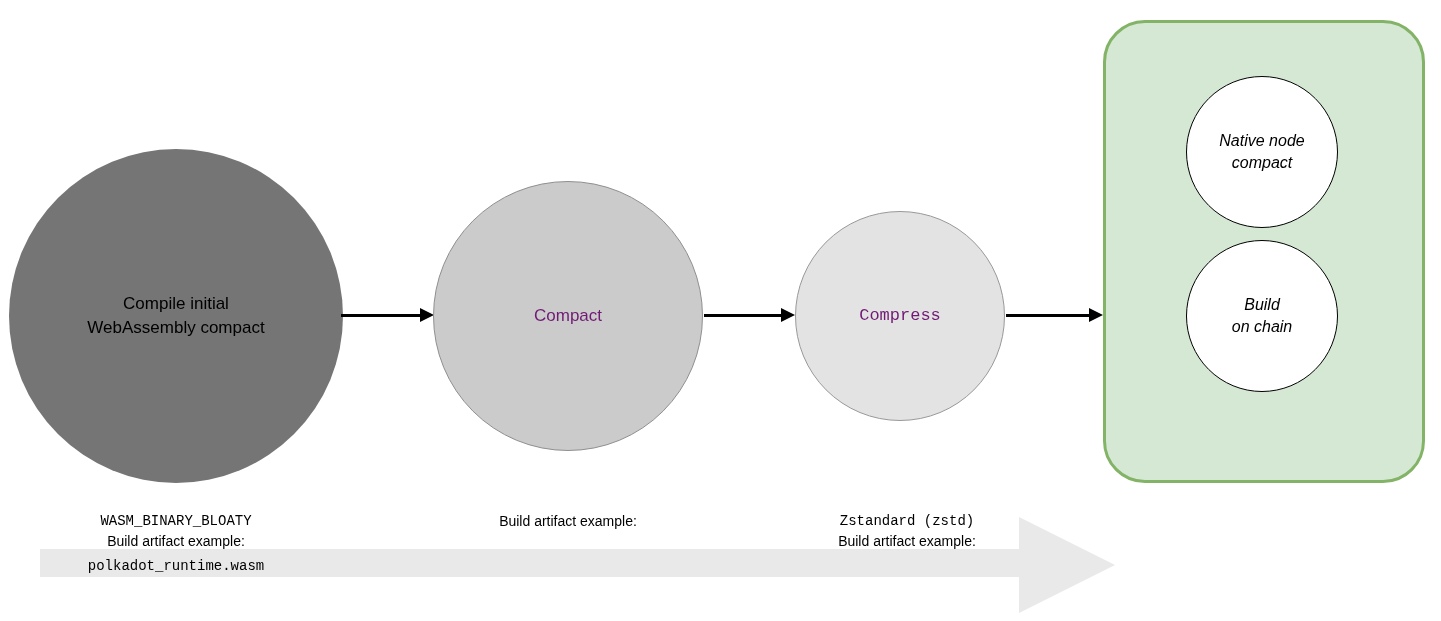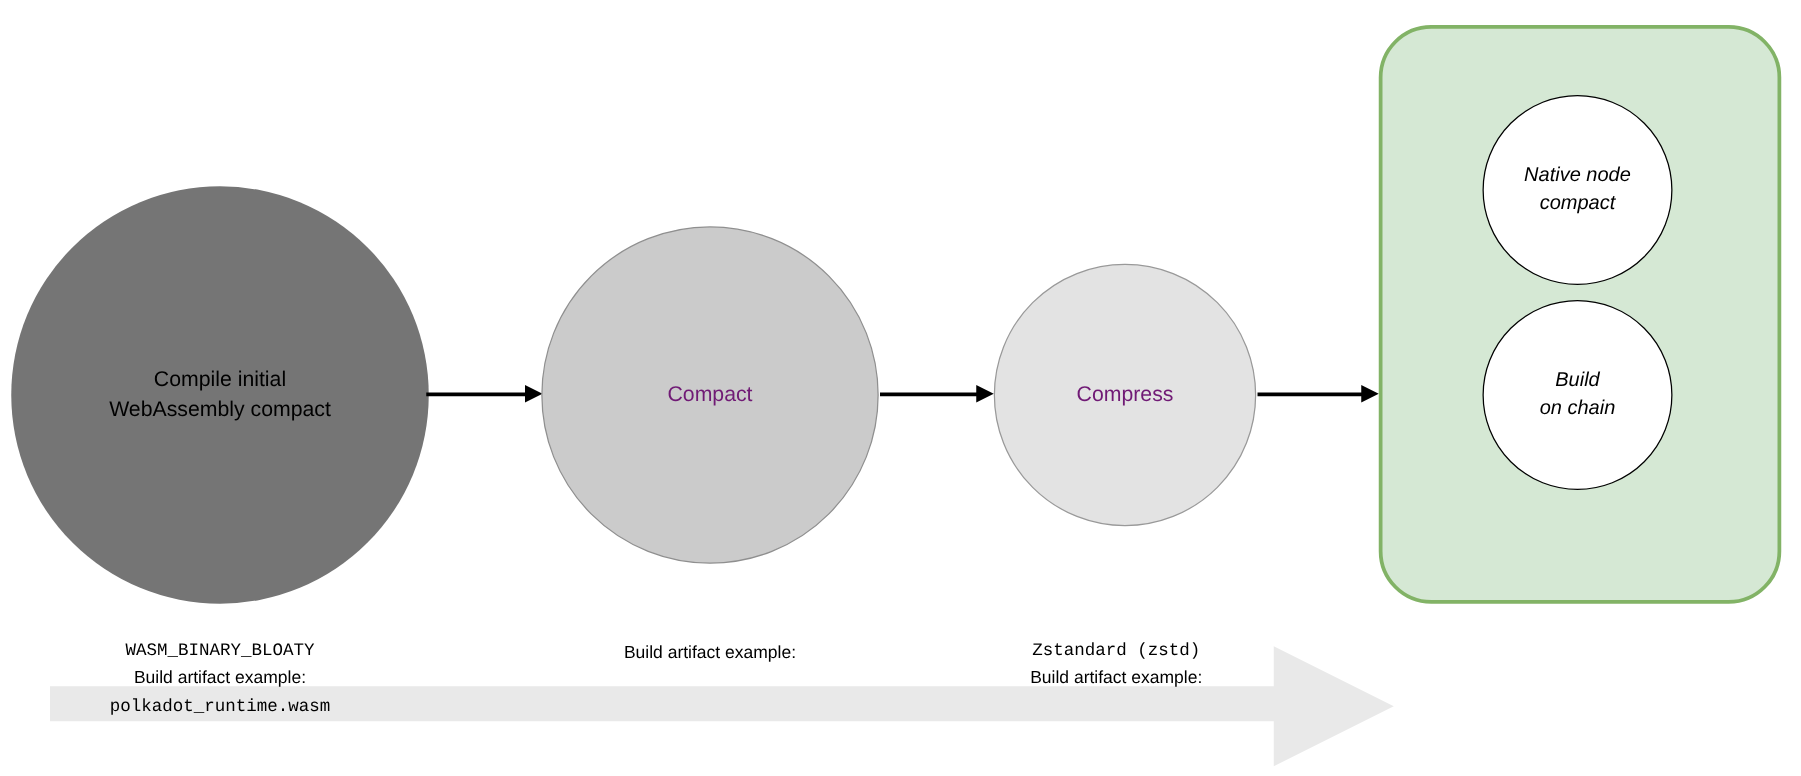--- a/index.html
+++ b/index.html
@@ -33,20 +33,21 @@
   }
   .stage-compact {
     left: 433px; top: 181px; width: 270px; height: 270px;
     background: #cbcbcb;
     border: 1px solid #8f8f8f;
   }
   .stage-compress {
     left: 795px; top: 211px; width: 210px; height: 210px;
     background: #e3e3e3;
     border: 1px solid #999999;
+    font-family: Liberation Mono, monospace;
   }
 
   
   .flow-arrow {
     position: absolute;
     top: 314px;
     height: 3px;
     background: #000000;
   }
   .flow-arrow::after {
@@ -108,21 +109,21 @@
 
   
   .annotation {
     position: absolute;
     top: 511px;
     width: 440px;
     text-align: center;
   }
   .annotation-1 { left: -44px; }
   .annotation-2 { left: 348px; }
-  .annotation-3 { left: 673px; }
+  .annotation-3 { left: 687px; }
   .annotation .variable {
     font-family: "Liberation Mono", monospace;
     font-size: 14px;
     line-height: 20px;
     color: #000000;
     white-space: pre;
   }
   .annotation .caption {
     font-family: "Liberation Sans", sans-serif;
     font-size: 14px;

